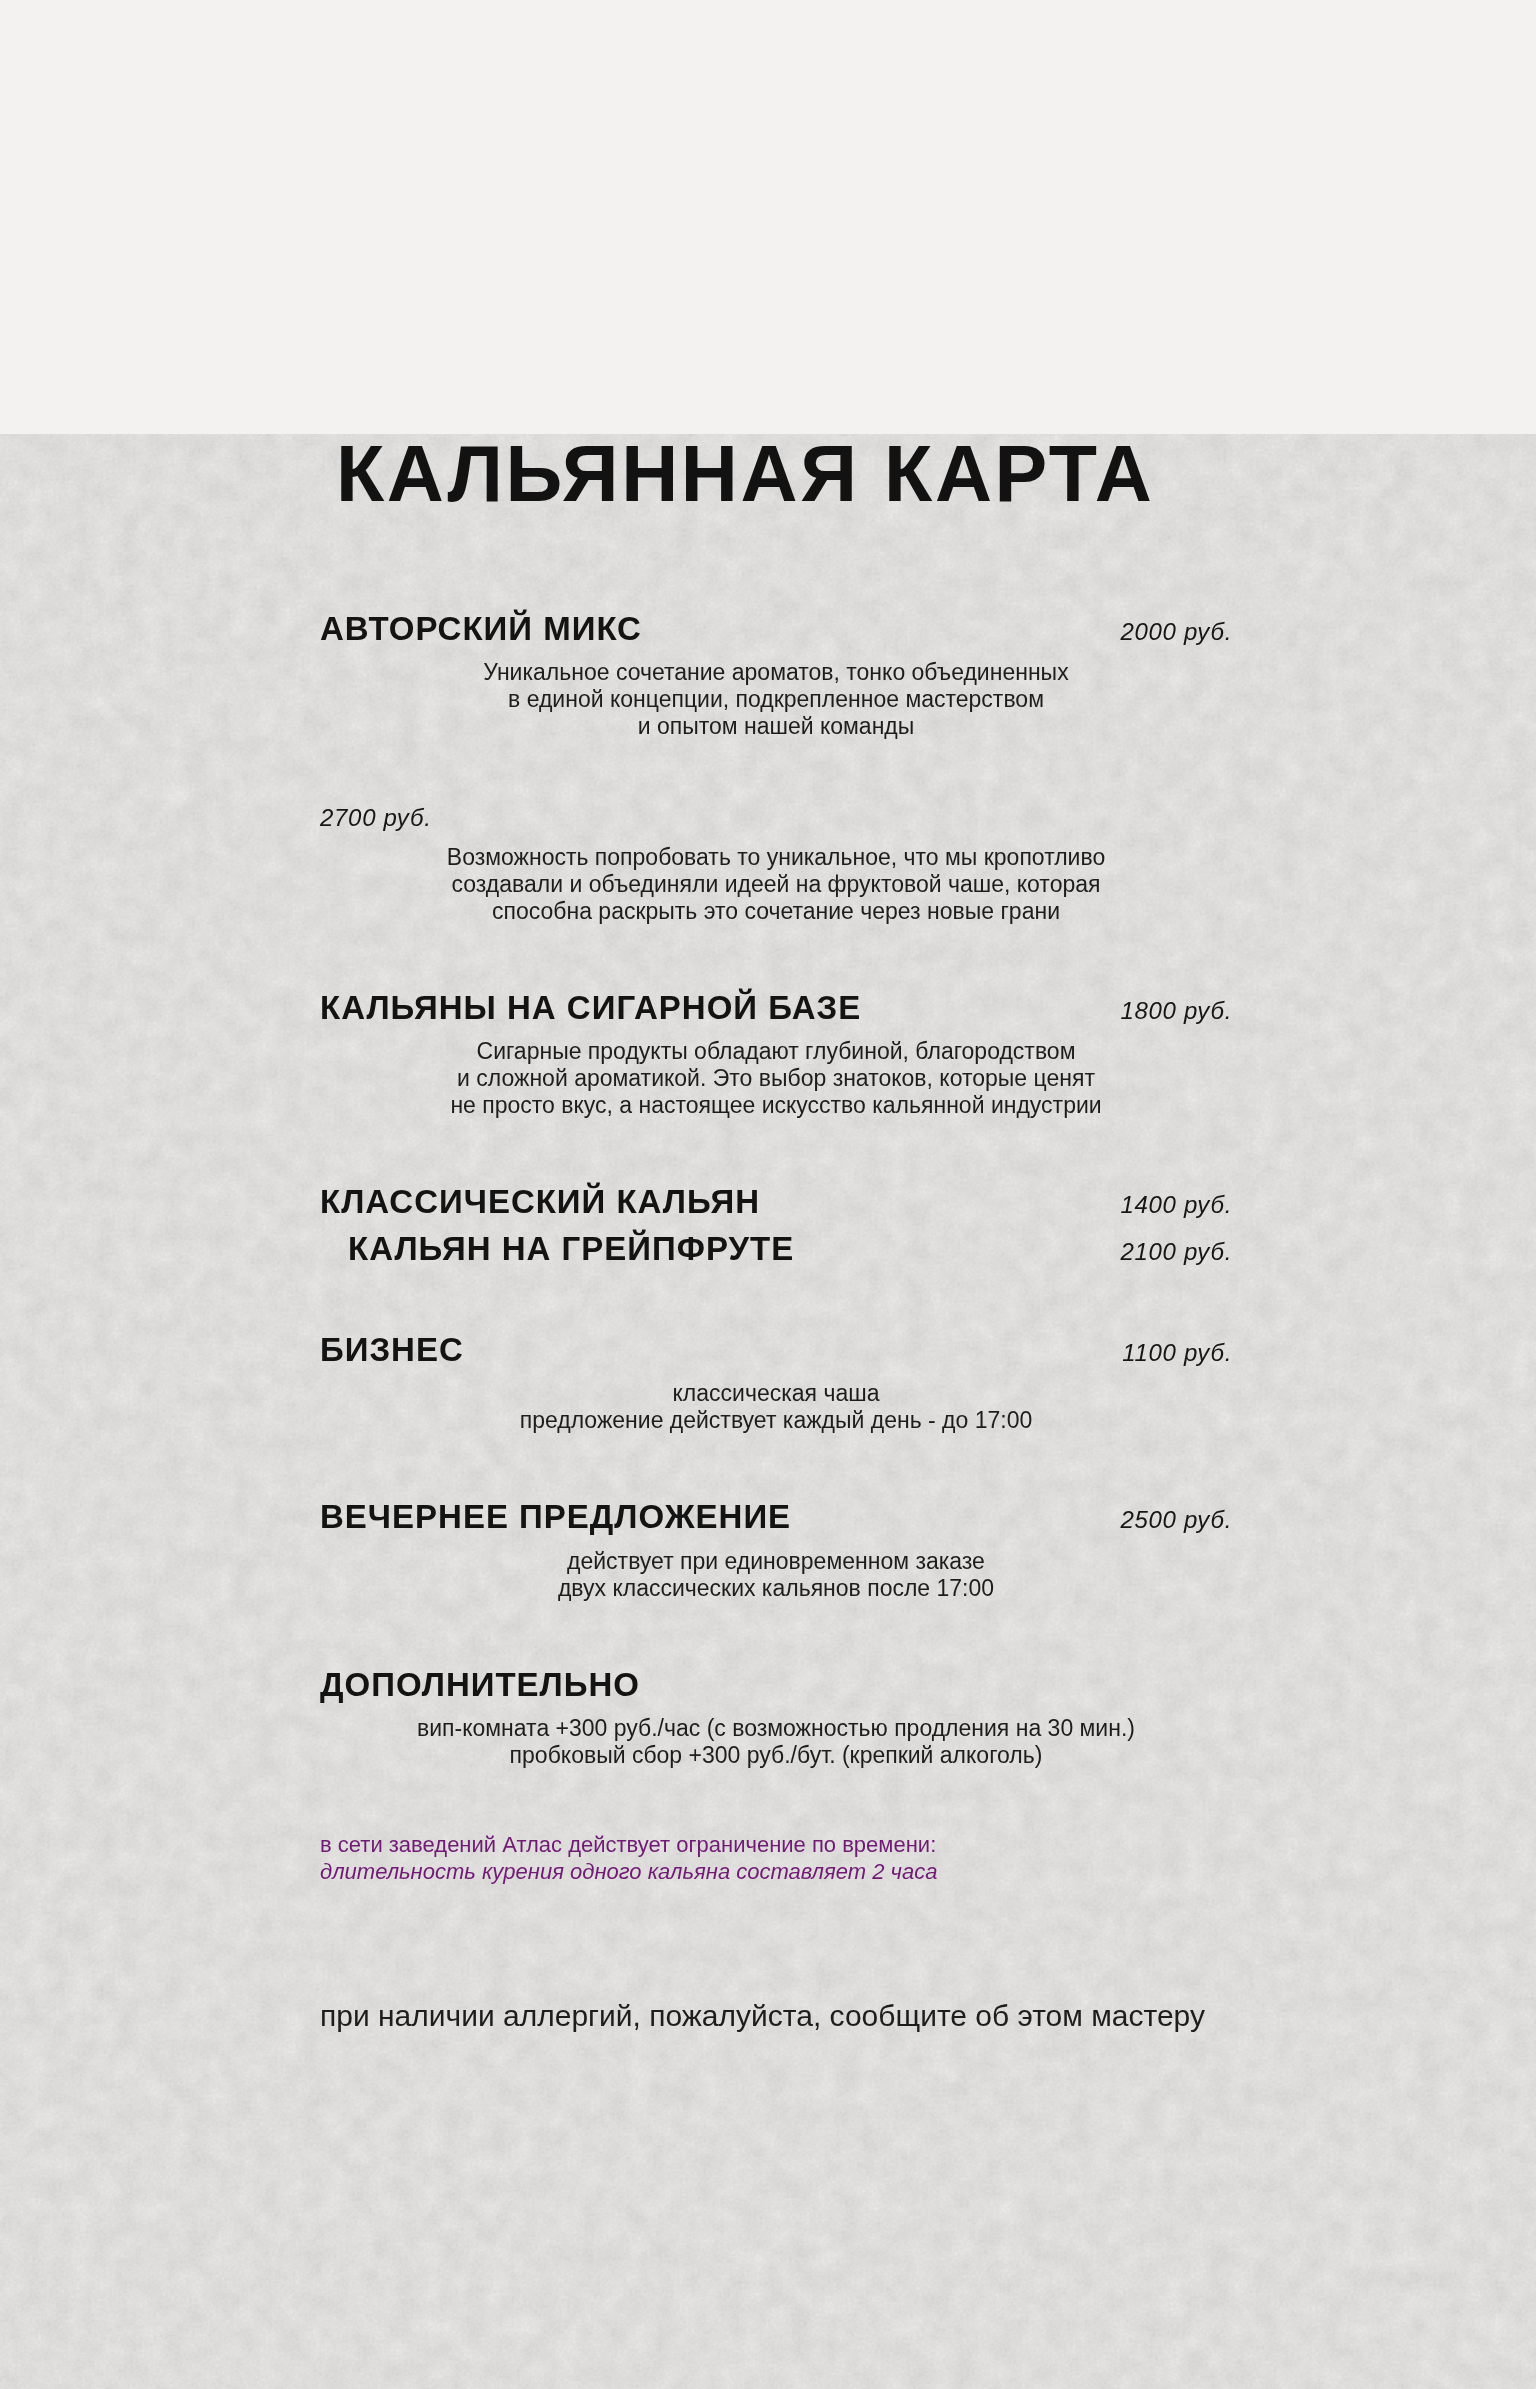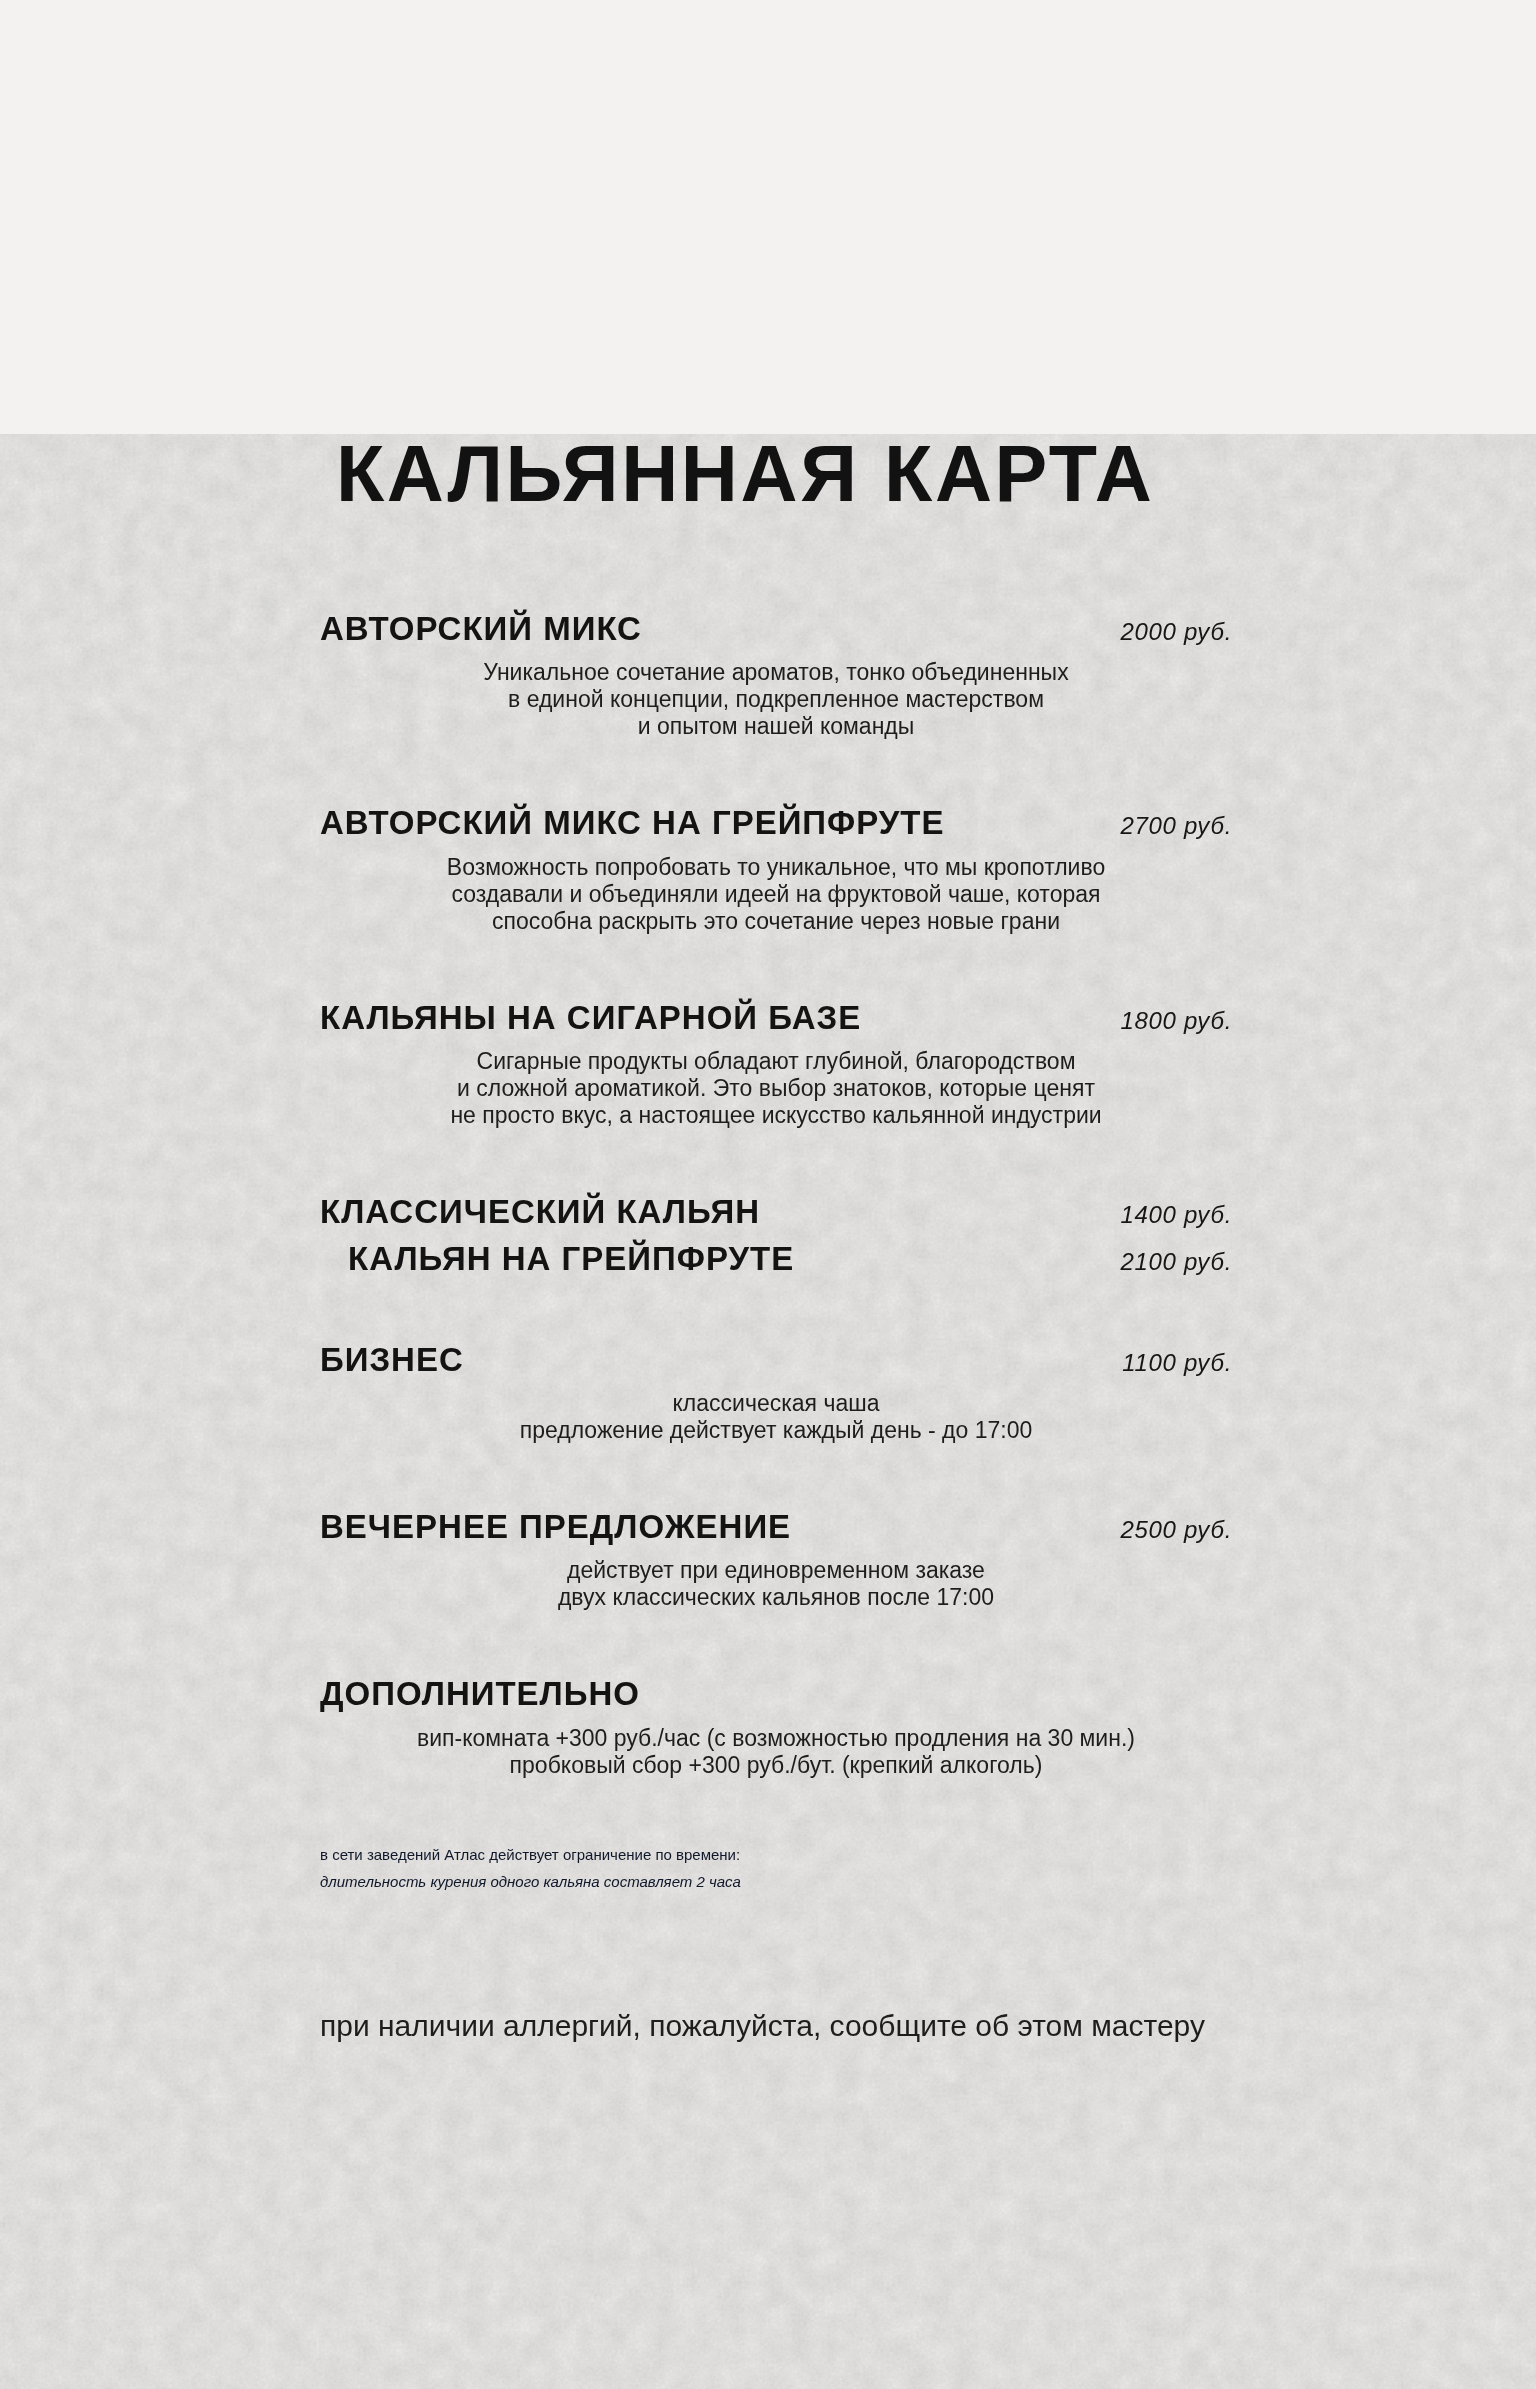--- a/index.html
+++ b/index.html
@@ -78,23 +78,23 @@
   .desc-line {
     font-size: 23px;
     line-height: 27px;
     font-weight: 400;
     color: #1d1d1d;
   }
   .note-block {
     margin-top: 62px;
   }
   .note-line {
-    font-size: 15px;
+    font-size: 22px;
     line-height: 27px;
-    color: #0f172a;
+    color: #701a75;
   }
   .note-line.italic {
     font-style: italic;
   }
   .allergy-note {
     margin-top: 117px;
     font-size: 30px;
     line-height: 27px;
     color: #1d1d1d;
   }
@@ -130,21 +130,20 @@
     </div>
     <div class="item-description">
             <div class="desc-line">Уникальное сочетание ароматов, тонко объединенных</div>
             <div class="desc-line">в единой концепции, подкрепленное мастерством</div>
             <div class="desc-line">и опытом нашей команды</div>
           </div>
   </div>
 
   <div class="item">
     <div class="item-heading">
-      <span class="item-name">АВТОРСКИЙ МИКС НА ГРЕЙПФРУТЕ</span>
       <span class="item-price">2700 руб.</span>
     </div>
     <div class="item-description">
             <div class="desc-line">Возможность попробовать то уникальное, что мы кропотливо</div>
             <div class="desc-line">создавали и объединяли идеей на фруктовой чаше, которая</div>
             <div class="desc-line">способна раскрыть это сочетание через новые грани</div>
           </div>
   </div>
 
   <div class="item">

